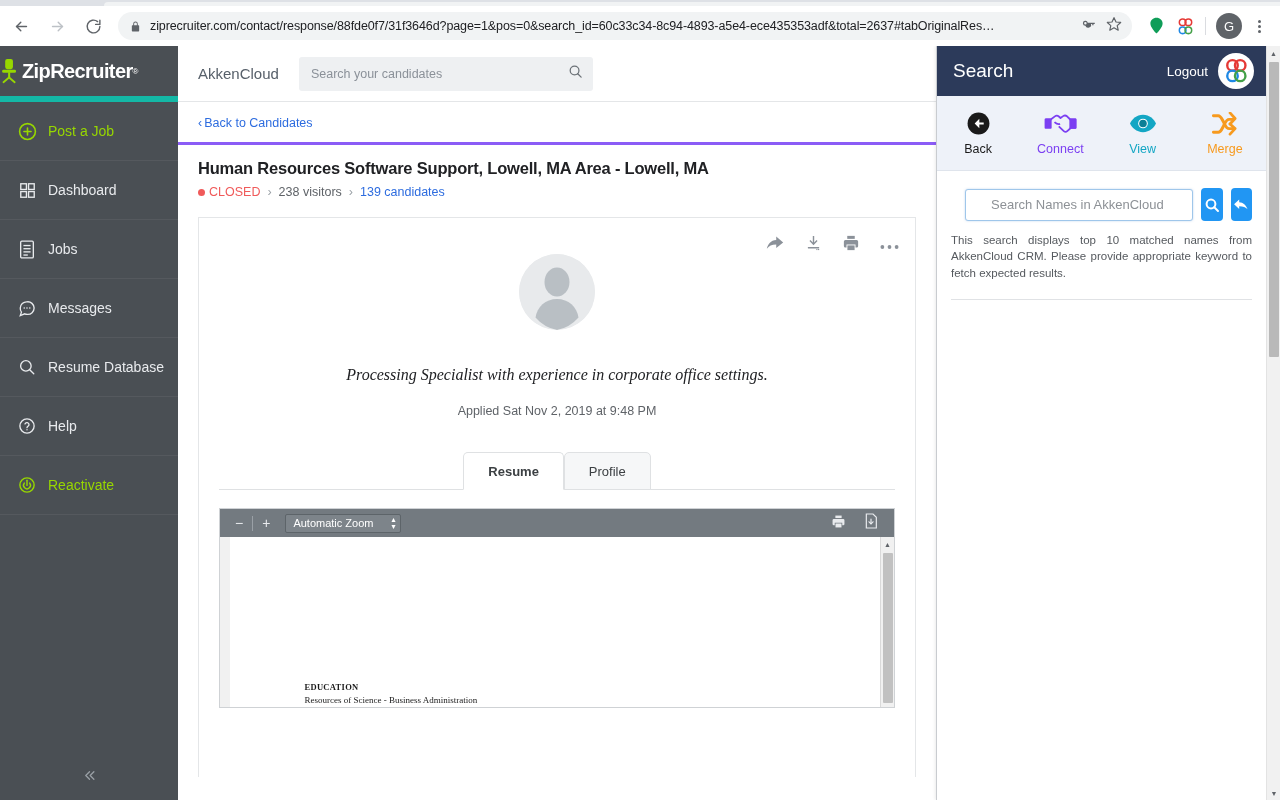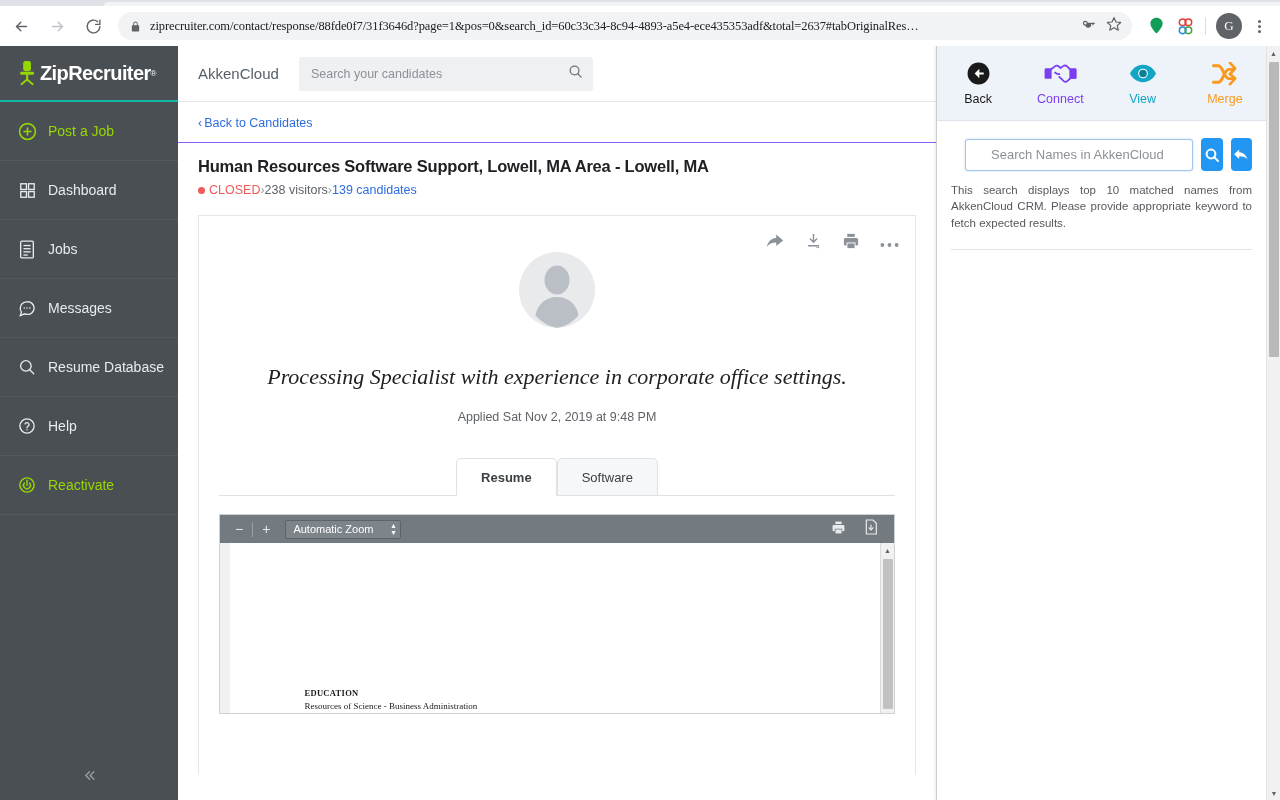--- a/index.html
+++ b/index.html
@@ -22,21 +22,21 @@
   }
   #tabstrip-sliver:after {
     content: ""; position: absolute; left: 104px; top: 2px;
     width: 1176px; height: 4px; background: #f1f3f4;
     border-top-left-radius: 8px;
   }
   #toolbar {
     position: absolute; top: 6px; left: 0;
     width: 1280px; height: 40px;
     background: #ffffff;
-    display: flex; align-items: center; font-family: Liberation Serif, serif;
+    display: flex; align-items: center;
   }
   .nav-btn {
     width: 30px; height: 30px; margin-left: 6px;
     display: flex; align-items: center; justify-content: center;
     border-radius: 50%;
     color: #5f6368;
     font-size: 17px; line-height: 1;
   }
   .nav-btn.disabled { color: #bdc1c6; }
   #omnibox {
@@ -78,23 +78,23 @@
     overflow: hidden;
   }
 
   
   #sidebar {
     position: absolute; top: 0; left: 0;
     width: 178px; height: 754px;
     background: #4a4f54;
   }
   #zr-logo {
-    height: 56px; display: flex; align-items: center; padding-left: 18px;
+    height: 56px; display: flex; align-items: center; 
     background: #4a4f54;
-    border-bottom: 2px solid #14b8a6;
+    border-bottom: 6px solid #14b8a6;
   }
   #zr-logo .wordmark {
     color: #ffffff; font-size: 20px; font-weight: bold;
     letter-spacing: -0.6px;
   }
   #zr-logo .tm { font-size: 8px; vertical-align: super; color:#fff; }
   .chair-mark { margin-right: 3px; display:flex; align-items:flex-end; }
 
   .side-item {
     height: 59px;
@@ -138,27 +138,27 @@
     flex: 1; border: 0; background: transparent; outline: none;
     font-family: inherit; font-size: 12.5px; color: #3c4043;
   }
   #cand-search input::placeholder { color: #8b9199; }
 
   #back-link {
     padding: 14px 0 12px 20px;
     font-size: 12.5px; color: #2d6cdf;
   }
   #back-link .chev { margin-right: 2px; }
-  #title-block { padding: 0 20px; border-top: 1px solid #8b5cf6; padding-top: 14px; }
+  #title-block { padding: 0 20px; border-top: 3px solid #8b5cf6; padding-top: 14px; }
   #job-title {
     font-size: 16.5px; font-weight: bold; color: #202124; letter-spacing: -0.2px;
   }
   #job-meta {
     margin-top: 7px; font-size: 12.5px; color: #5f6368;
-    display: flex; align-items: center; 
+    display: flex; align-items: center; gap: 7px;
   }
   #job-meta .dot { width:7px; height:7px; border-radius:50%; background:#f05a5a; display:inline-block; margin-right:4px; }
   #job-meta .closed { color: #f05a5a; display:flex; align-items:center; }
   #job-meta .sep { color: #9aa0a6; }
   #job-meta .link { color: #2d6cdf; }
 
   
   #cand-card {
     margin: 18px 20px 0 20px;
     border: 1px solid #e4e6e8;
@@ -175,21 +175,21 @@
   #avatar-wrap { padding-top: 36px; display: flex; justify-content: center; }
   #avatar {
     width: 76px; height: 76px; border-radius: 50%;
     background: #e8eaec;
     display: flex; align-items: flex-end; justify-content: center;
     overflow: hidden;
   }
   #headline {
     margin-top: 36px; text-align: center;
     font-family: "Liberation Serif", serif;
-    font-style: italic; font-size: 22px; color: #202124;
+    font-style: italic; font-size: 16px; color: #202124;
   }
   #contact-btn-wrap { margin-top: 22px; display: flex; justify-content: center; }
   #contact-btn {
     border: 1px solid #d5d8db; border-radius: 18px;
     padding: 8px 18px; font-size: 12.5px; color: #3c4043;
     background: #fff; display:flex; align-items:center; gap:7px;
   }
   #applied-date {
     margin-top: 20px; text-align: center;
     font-size: 12.5px; color: #5f6368;
@@ -585,21 +585,21 @@
         </div>
       </div>
 
       <div id="headline">Processing Specialist with experience in corporate office settings.</div>
 
 
       <div id="applied-date">Applied Sat Nov 2, 2019 at 9:48 PM</div>
 
       <div id="tabs-row">
         <div class="doc-tab active">Resume</div>
-        <div class="doc-tab">Software</div>
+        <div class="doc-tab">Profile</div>
       </div>
 
       <div id="pdf-frame">
         <div id="pdf-toolbar">
           <span class="pdf-btn">−</span>
           <span class="pdf-vsep"></span>
           <span class="pdf-btn">+</span>
           <div id="zoom-select">
             <span>Automatic Zoom</span>
             <span class="spin">
@@ -635,20 +635,32 @@
             <div class="sb-up">▲</div>
             <div class="sb-thumb"></div>
           </div>
         </div>
       </div>
 
     </section>
   </main>
 
   <aside id="ext-panel">
+    <div id="ext-header">
+      <span id="ext-title">Search</span>
+      <span id="ext-logout">Logout</span>
+      <span id="ext-logo">
+        <svg width="28" height="28" viewBox="0 0 40 40">
+          <circle cx="15" cy="12" r="7.5" fill="none" stroke="#e53935" stroke-width="3.4"></circle>
+          <circle cx="26" cy="12" r="7.5" fill="none" stroke="#e53935" stroke-width="3.4"></circle>
+          <circle cx="15" cy="27" r="7.5" fill="none" stroke="#1e88e5" stroke-width="3.4"></circle>
+          <circle cx="26" cy="27" r="7.5" fill="none" stroke="#43a047" stroke-width="3.4"></circle>
+        </svg>
+      </span>
+    </div>
 
     <div id="ext-actions">
       <div class="ext-action" style="color:#1a1a1a">
         <span class="ea-icon">
           <svg width="25" height="25" viewBox="0 0 24 24" fill="#1a1a1a">
             <circle cx="12" cy="12" r="10.5"></circle>
             <path d="M12.8 7.5 8.3 12l4.5 4.5V13h4.2v-2h-4.2z" fill="#fff"></path>
           </svg>
         </span>
         <span>Back</span>

